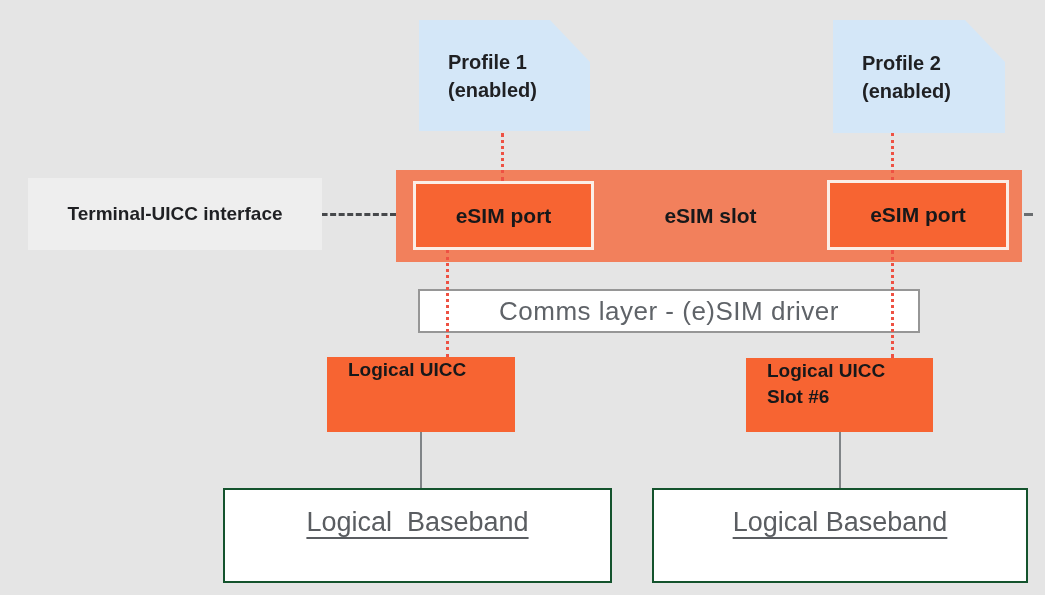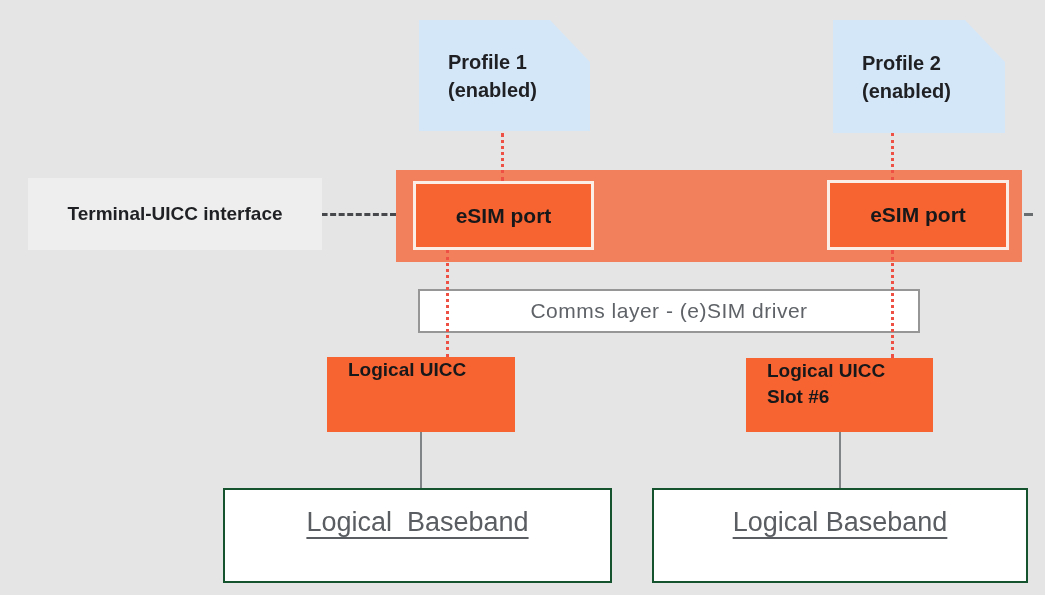--- a/index.html
+++ b/index.html
@@ -46,21 +46,21 @@
   .port .txt { font-size:21px; font-weight:700; color:#17181A; }
 
   
   .dot-line { width:0; border-left:3px dotted #EE5143; z-index:4; }
 
   
   .comms-box {
     background:#ffffff; border:2px solid #969696; box-sizing:border-box;
     display:flex; align-items:center; justify-content:center; z-index:2;
   }
-  .comms-box .txt { font-size:21px; color:#5F6368; letter-spacing:0.5px; }
+  .comms-box .txt { font-size:26px; color:#5F6368; letter-spacing:0.5px; }
 
   
   .uicc-box {
     background:#F76432; display:flex; flex-direction:column; 
     padding-left:21px; box-sizing:border-box; z-index:3;
   }
   .uicc-box .line { font-size:19px; font-weight:700; color:#17181A; line-height:26px; }
 
   
   .gray-line { width:2px; background:#808487; z-index:1; }
@@ -91,20 +91,21 @@
   </div>
 
   <div class="abs iface-box" style="left:18px; top:178px; width:294px; height:72px;margin-left:10px;">
     <span class="txt">Terminal-UICC interface</span>
   </div>
 
   <div class="abs dash-line" style="left:313px; top:213px; width:83px;"></div>
   <div class="abs dash-stub" style="left:1024px; top:213px; width:9px;"></div>
 
   <div class="abs slot-bar" style="left:396px; top:170px; width:626px; height:92px;"></div>
+  <div class="abs slot-label" style="left:594px; top:170px; width:233px; height:92px;">eSIM slot</div>
 
   <div class="abs port" style="left:413px; top:181px; width:181px; height:69px;">
     <span class="txt">eSIM port</span>
   </div>
   <div class="abs port" style="left:827px; top:180px; width:182px; height:70px;">
     <span class="txt">eSIM port</span>
   </div>
 
   <div class="abs dot-line" style="left:501px; top:133px; height:48px;"></div>
   <div class="abs dot-line" style="left:891px; top:133px; height:47px;"></div>

